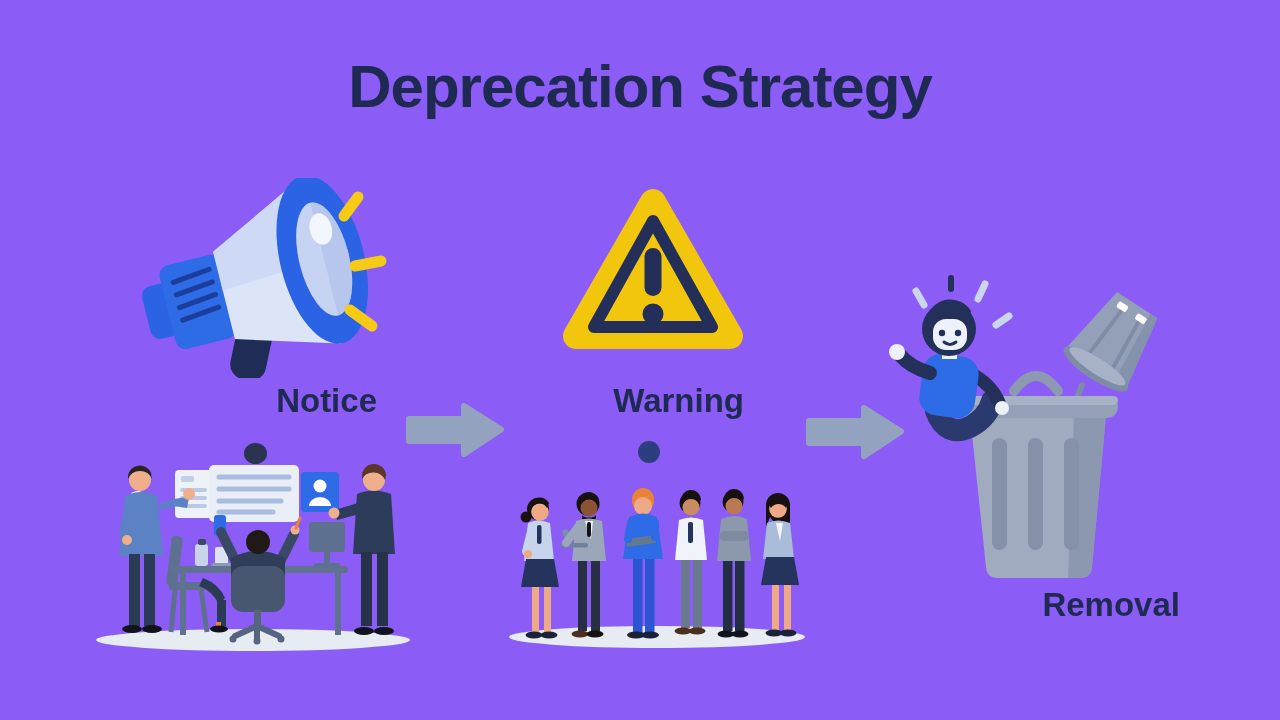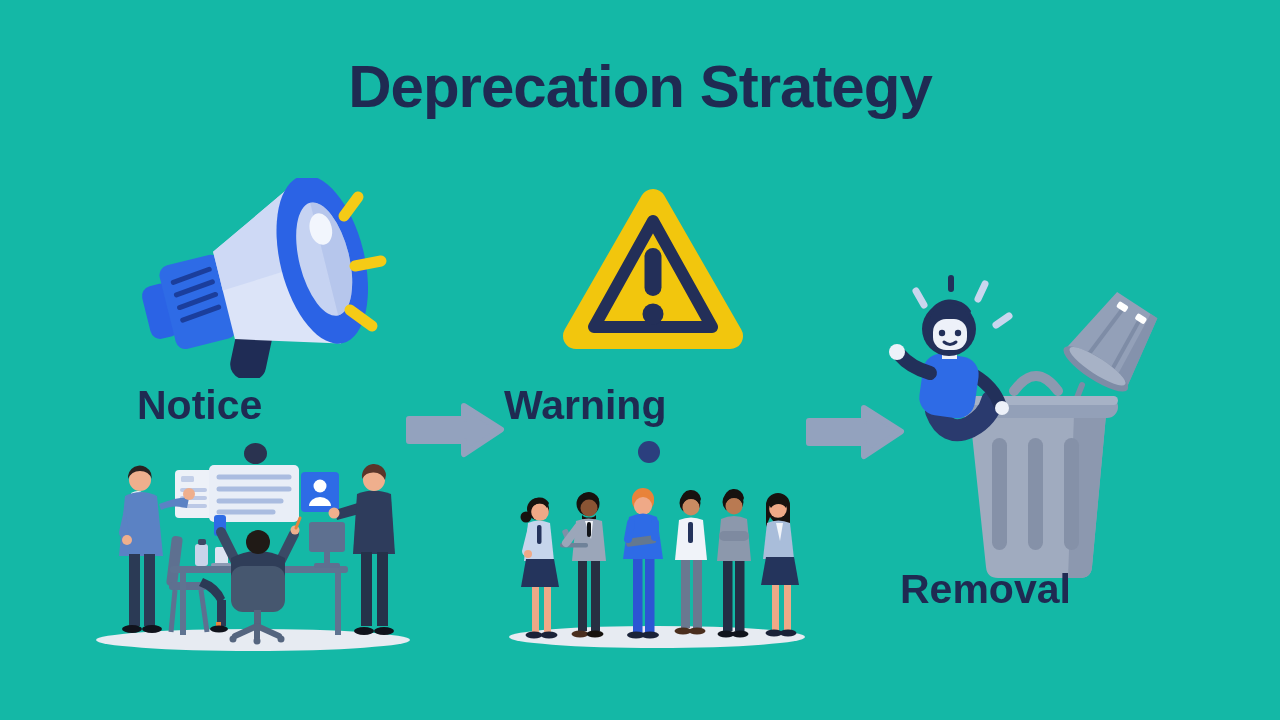--- a/index.html
+++ b/index.html
@@ -1,30 +1,30 @@
 <!DOCTYPE html>
 <html><head>
 <meta charset="utf-8">
 <style>
   html,body{margin:0;padding:0;background:#ffffff;}
   .canvas{
     position:relative;width:1280px;height:720px;overflow:hidden;
-    background:#14b8a6;font-family:"Liberation Sans",sans-serif;
+    background:#8b5cf6;font-family:"Liberation Sans",sans-serif;
   }
   .title{
     position:absolute;top:52px;left:0;width:1280px;text-align:center;
     font-size:60px;font-weight:800;color:#1F2A52;letter-spacing:-1px;
   }
   .stage-label{
-    position:absolute;text-align:left;font-weight:800;color:#1F2A52;
-    font-size:41px;letter-spacing:0;
+    position:absolute;text-align:right;font-weight:800;color:#1F2A52;
+    font-size:33px;letter-spacing:0;
   }
   .label-notice{left:137px;top:382px;width:240px;}
   .label-warning{left:504px;top:382px;width:240px;}
-  .label-removal{left:900px;top:566px;width:280px;}
+  .label-removal{left:900px;top:586px;width:280px;}
   .stage-dot{position:absolute;border-radius:50%;}
   .dot-notice{left:244px;top:443px;width:23px;height:21px;background:#2A3350;}
   .dot-warning{left:638px;top:441px;width:22px;height:22px;background:#2B3F7E;}
   svg{position:absolute;display:block;}
   .svg-megaphone{left:135px;top:178px;}
   .svg-triangle{left:560px;top:186px;}
   .svg-arrow1{left:404px;top:400px;}
   .svg-arrow2{left:804px;top:402px;}
   .svg-office{left:85px;top:460px;}
   .svg-group{left:492px;top:465px;}

